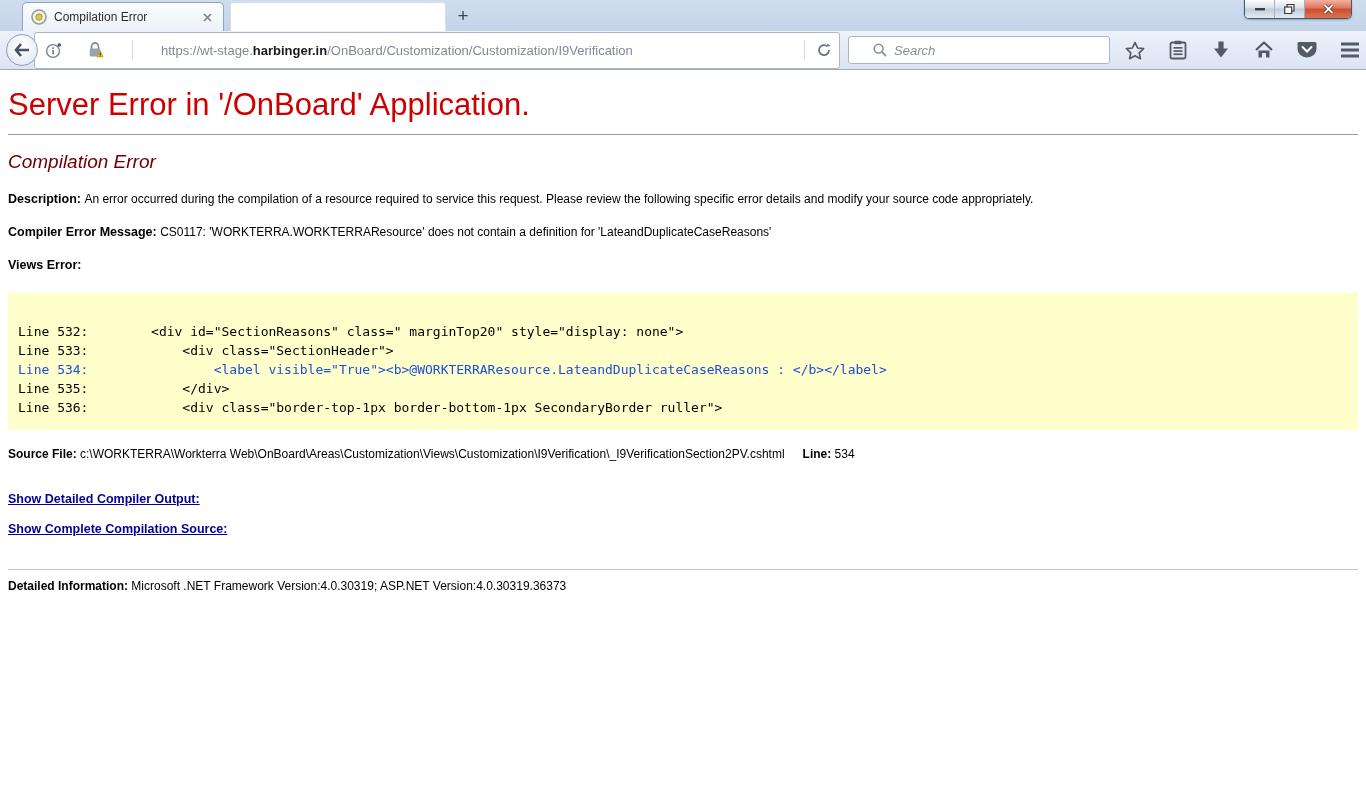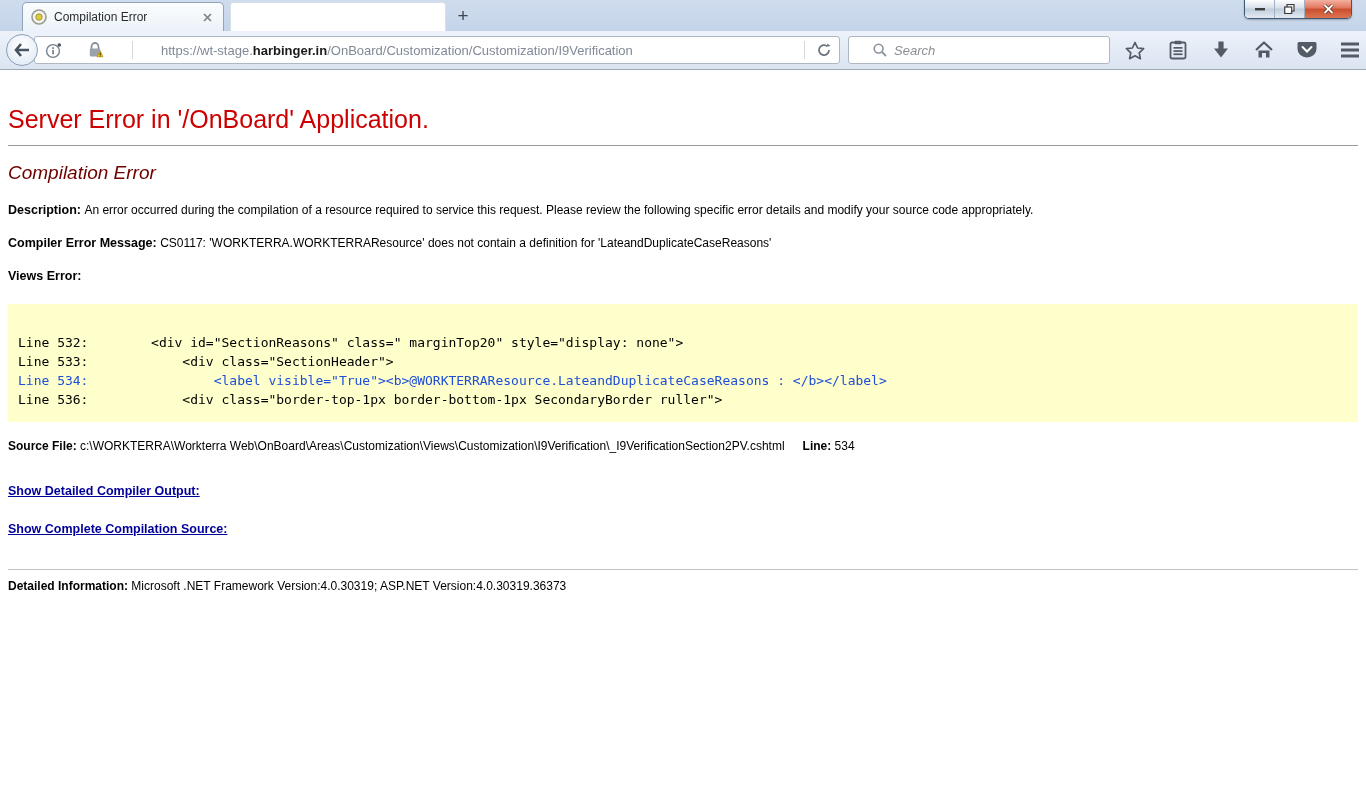--- a/index.html
+++ b/index.html
@@ -39,21 +39,21 @@
 
   .navbar { position:absolute; top:31px; left:0; width:100%; height:39px;
             background:linear-gradient(#edf2fa,#dbe4f2);
             border-bottom:1px solid #9fa8b5;
             display:flex; align-items:center; padding:0 10px 0 6px; }
   .back-btn { width:32px; height:32px; border-radius:50%;
               border:1px solid #8ba0b9;
               background:radial-gradient(circle at 50% 35%, #ffffff, #dde7f3);
               display:flex; align-items:center; justify-content:center;
               flex:0 0 auto; z-index:2; }
-  .urlbar { margin-left:-4px; width:806px; height:28px; background:#fff;
+  .urlbar { margin-left:-4px; width:806px; height:37px; background:#fff;
             border:1px solid #aeb7c2; border-radius:3px;
             display:flex; align-items:center; padding:0 2px 0 10px; flex:0 0 auto;gap:20px; }
   .urlbar .sep { width:1px; height:18px; background:#d4d8dd; margin:0 8px 0 6px; }
   .url-text { flex:1; font-size:13px; white-space:nowrap; overflow:hidden; }
   .url-dim { color:#808996; }
   .url-host { color:#1a1a1a; font-weight:bold; }
   .reload-wrap { display:flex; align-items:center; height:100%; }
   .reload-wrap .vline { width:1px; height:18px; background:#d4d8dd; margin-right:6px; }
   .reload-btn { width:26px; height:24px; display:flex; align-items:center;
                 justify-content:center; }
@@ -65,36 +65,36 @@
                margin-left:7px; font-family:"Liberation Sans", sans-serif;
                background:transparent; color:#333; }
   .searchbox input::placeholder { font-style:italic; color:#8a8f96; }
 
   .nav-icons { display:flex; align-items:center; margin-left:14px; gap:21px; }
   .nav-icon { width:22px; height:22px; display:flex; align-items:center;
               justify-content:center; }
 
   
   .content { padding:0 8px; background:#fff; }
-  h1.err-title { margin-top:35px; font-size:25px; font-weight:normal;
+  h1.err-title { margin-top:17px; font-size:31px; font-weight:normal;
                  color:#cc0000; letter-spacing:0; }
   hr.rule1 { border:none; border-top:1px solid #9a9a9a; margin-top:11px; }
   h2.err-sub { margin-top:16px; font-size:19px; font-weight:normal;
                font-style:italic; color:#6e0000; }
   p.meta { margin-top:19px; font-size:12px; color:#000; }
   p.meta b { font-size:12.5px; }
   .codebox { margin-top:21px; background:#ffffcc; padding:29px 10px 13px 10px;
              font-family:"DejaVu Sans Mono","Liberation Mono",monospace;
              font-size:13px; line-height:19px; color:#000; }
   .codeline { white-space:pre; }
   .codeline.error-line { color:#1d4ed8; }
   p.srcfile { margin-top:17px; font-size:12px; }
   p.srcfile .line-label { margin-left:18px; }
   p.linkrow { margin-top:28px; }
-  p.linkrow + p.linkrow { margin-top:20px; }
+  p.linkrow + p.linkrow { margin-top:12px; }
   p.linkrow a { font-size:12.5px; font-weight:bold; color:#000099;
                 text-decoration:underline; cursor:pointer; }
   hr.rule2 { border:none; border-top:1px solid #c3c3c3; margin-top:32px; }
   p.version { margin-top:9px; font-size:12px; }
 </style>
 </head>
 <body>
 
 <div class="chrome">
   <div class="tabbar">
@@ -231,20 +231,21 @@
   <p class="meta"><b>Description: </b><span>An error occurred during the compilation of a resource required to service this request. Please review the following specific error details and modify your source code appropriately.</span></p>
 
   <p class="meta"><b>Compiler Error Message: </b><span>CS0117: 'WORKTERRA.WORKTERRAResource' does not contain a definition for 'LateandDuplicateCaseReasons'</span></p>
 
   <p class="meta"><b>Views Error:</b></p>
 
   <div class="codebox">
     <div class="codeline">Line 532:        &lt;div id="SectionReasons" class=" marginTop20" style="display: none"&gt;</div>
     <div class="codeline">Line 533:            &lt;div class="SectionHeader"&gt;</div>
     <div class="codeline error-line">Line 534:                &lt;label visible="True"&gt;&lt;b&gt;@WORKTERRAResource.LateandDuplicateCaseReasons : &lt;/b&gt;&lt;/label&gt;</div>
+    <div class="codeline">Line 535:            &lt;/div&gt;</div>
     <div class="codeline">Line 536:            &lt;div class="border-top-1px border-bottom-1px SecondaryBorder ruller"&gt;</div>
   </div>
 
   <p class="srcfile"><b>Source File: </b><span>c:\WORKTERRA\Workterra Web\OnBoard\Areas\Customization\Views\Customization\I9Verification\_I9VerificationSection2PV.cshtml</span><b class="line-label">Line: </b><span>534</span></p>
 
   <p class="linkrow"><a>Show Detailed Compiler Output:</a></p>
   <p class="linkrow"><a>Show Complete Compilation Source:</a></p>
 
   <hr class="rule2">
   <p class="version"><b>Detailed Information: </b><span>Microsoft .NET Framework Version:4.0.30319; ASP.NET Version:4.0.30319.36373</span></p>

